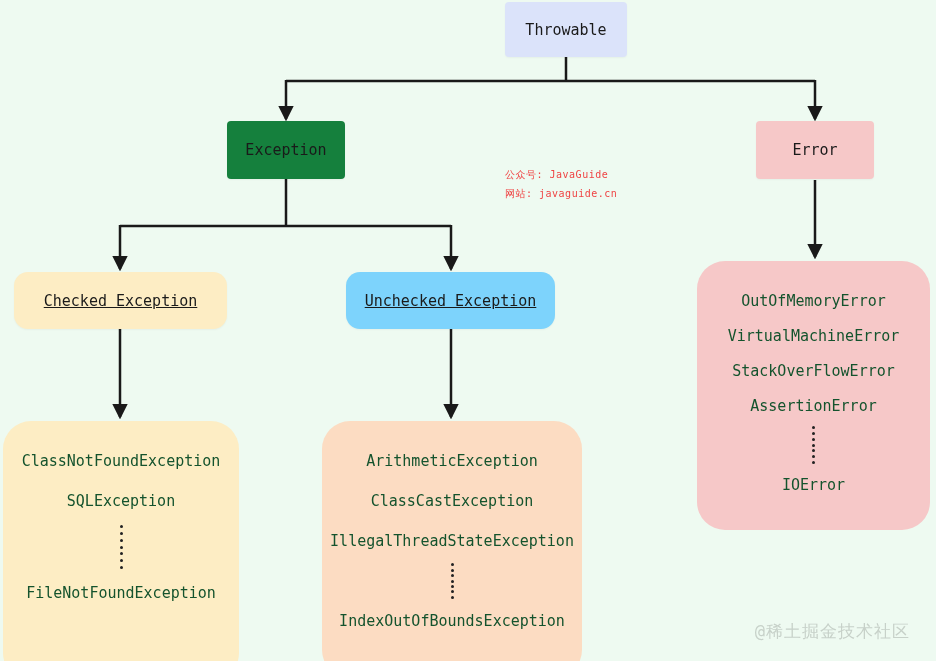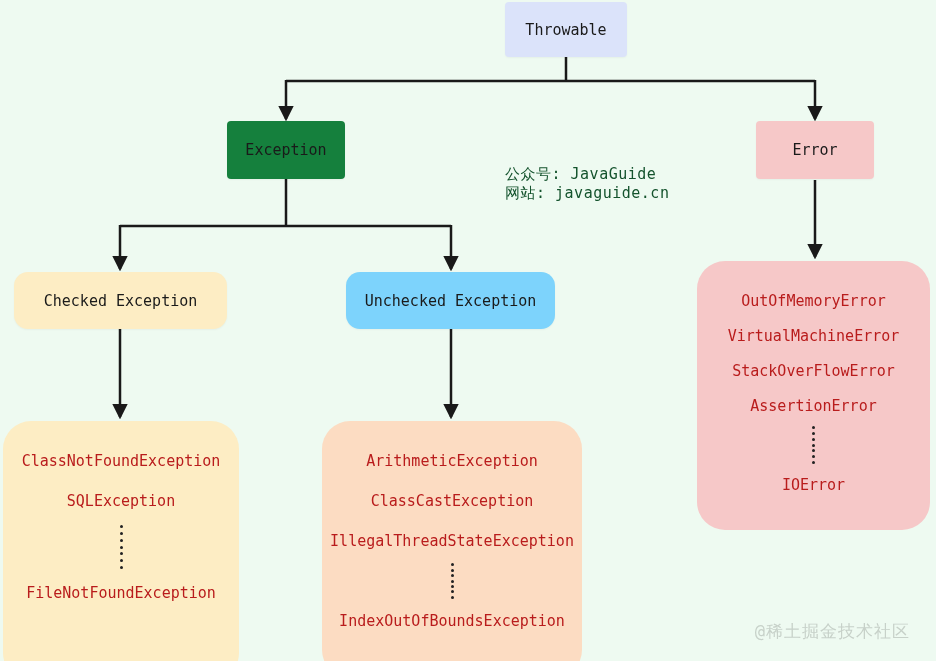--- a/index.html
+++ b/index.html
@@ -16,26 +16,26 @@
   #wires{position:absolute;left:0;top:0;width:936px;height:661px;}
   .node{
     position:absolute;
     display:flex;align-items:center;justify-content:center;
     color:#1a1a1a;
     font-size:15px;
     border-radius:4px;
     white-space:nowrap;
     box-shadow:0 1px 2px rgba(0,0,0,0.04);
   }
-  .node.wide{border-radius:14px;}
+  .node.wide{border-radius:14px;text-decoration:underline;}
   .list-box{
     position:absolute;
     display:flex;flex-direction:column;align-items:center;
     border-radius:28px;
-    color:#b91c1c;
+    color:#14532d;
     font-size:15px;
   }
   .list-box .li{
     display:flex;align-items:center;justify-content:center;
     white-space:nowrap;
   }
   .list-a{padding-top:20px;}
   .list-a .li{height:40px;}
   .list-a .li.dots{height:52px;}
   .list-b{padding-top:20px;}
@@ -44,21 +44,21 @@
   .list-c{padding-top:22px;}
   .list-c .li{height:35px;}
   .list-c .li.dots{height:44px;}
   .li.dots{flex-direction:column;justify-content:space-evenly;}
   .dot{
     width:3px;height:3px;border-radius:50%;
     background:#222;
   }
   .wm-center{
     position:absolute;left:505px;top:165px;
-    color:#14532d;font-size:15px;line-height:19px;
+    color:#ef4444;font-size:10px;line-height:19px;
     letter-spacing:0.5px;
   }
   .wm-br{
     position:absolute;right:26px;bottom:18px;
     color:#c7d1c9;font-size:17px;
     letter-spacing:1px;
   }
 </style>
 </head>
 <body>

